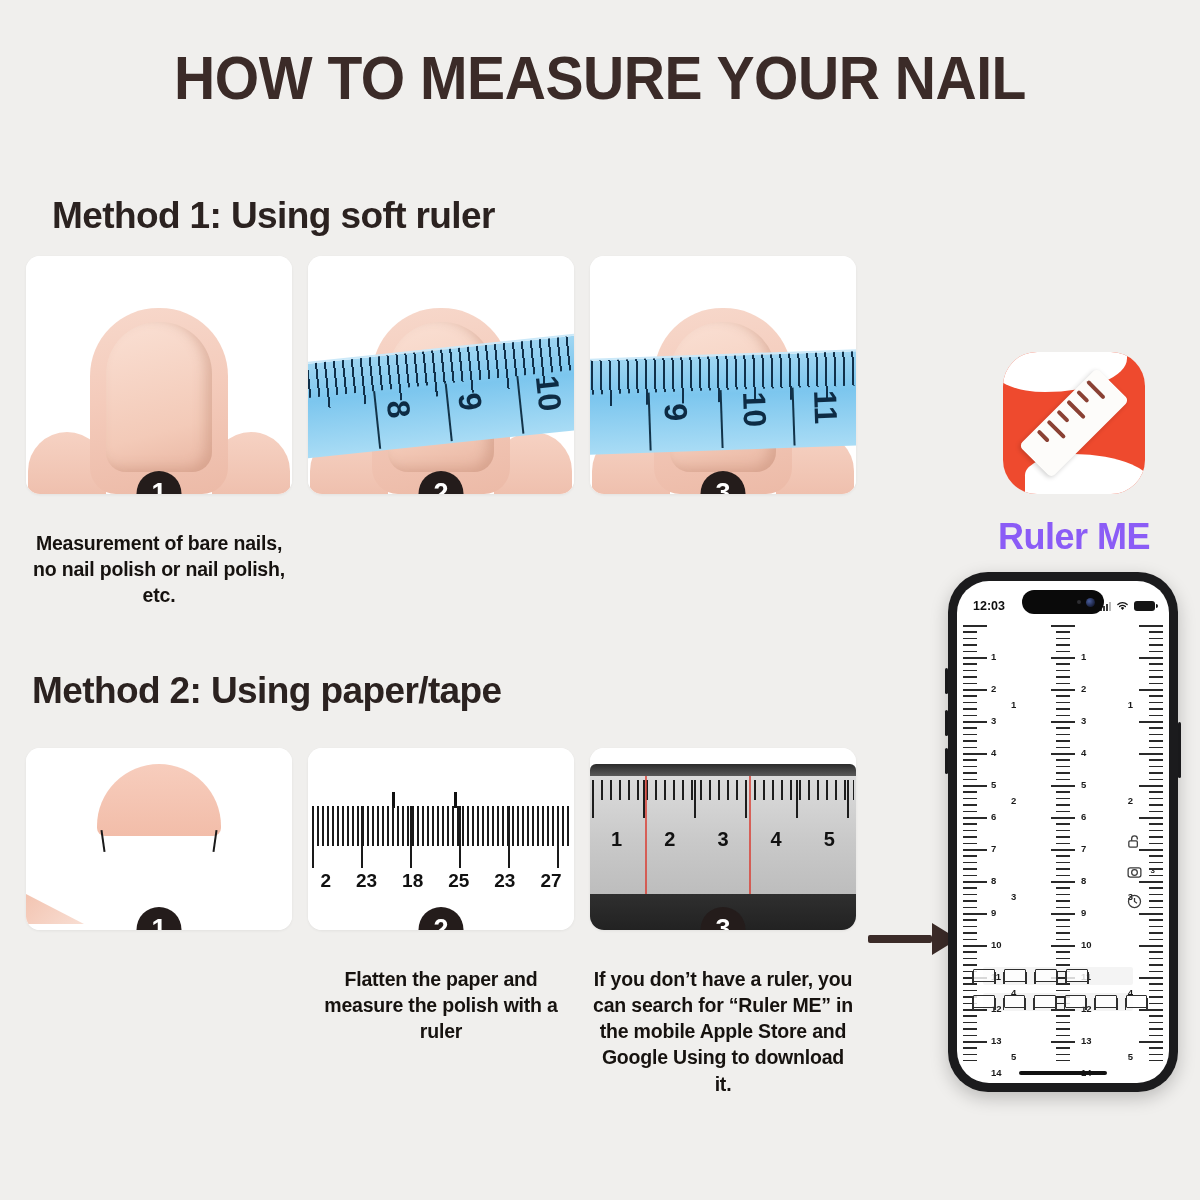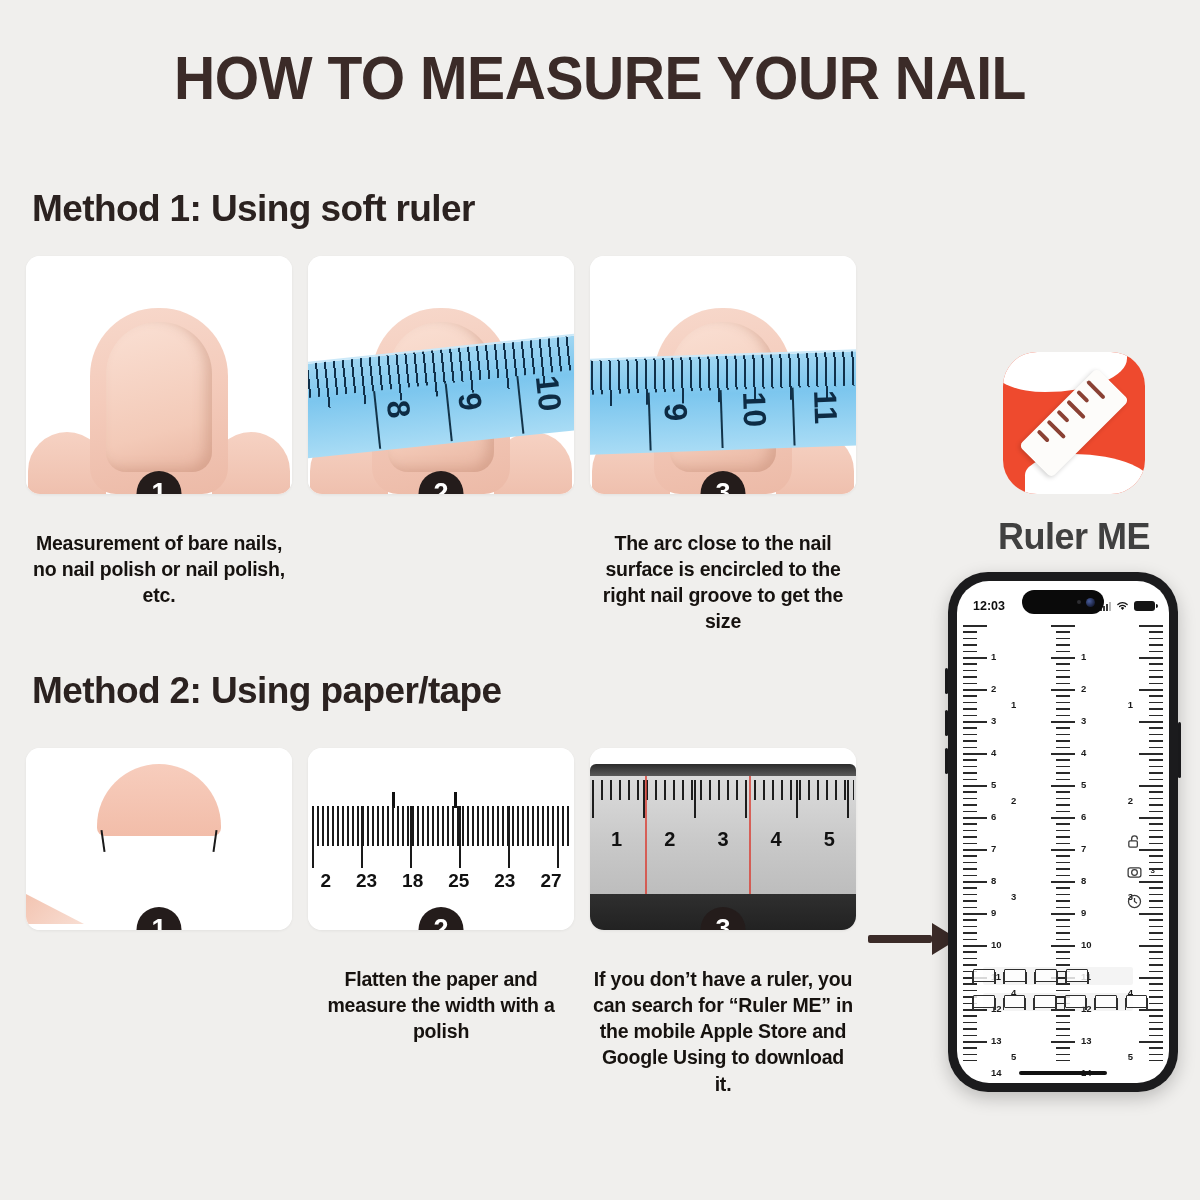--- a/index.html
+++ b/index.html
@@ -20,21 +20,21 @@
     transform: scaleX(0.92);
     font-family: "Liberation Sans", sans-serif;
   }
 
   
   .method-head {
     position: absolute; left: 32px;
     font-size: 37px; font-weight: bold; color: #2b2220;
     letter-spacing: -0.6px;
   }
-  #m1-head { top: 188px; }
+  #m1-head { top: 195px; margin-left: 20px; }
   #m2-head { top: 670px; }
 
   
   .row { position: absolute; left: 26px; display: flex; gap: 16px; }
   #row1 { top: 256px; }
   #row2 { top: 748px; }
 
   .col { width: 266px; position: relative; }
 
   .card {
@@ -186,21 +186,21 @@
     position:absolute; left: 50%; top: 50%;
     width: 46px; height: 110px; margin-left:-23px; margin-top:-55px;
     background:#fdfcfa; border-radius: 5px;
     transform: rotate(45deg);
     box-shadow: 0 2px 5px rgba(0,0,0,.18);
   }
   .app-icon .ruler-g i {
     position:absolute; left:3px; display:block; height:3.5px; background:#8a4134; border-radius:2px;
   }
   .app-label {
-    margin-top: 22px; font-size: 36px; font-weight: bold; color:#404040;
+    margin-top: 22px; font-size: 36px; font-weight: bold; color:#8b5cf6;
     letter-spacing: -0.5px;
   }
 
   
   .arrow { position:absolute; left: 868px; top: 922px; width: 92px; height: 34px; }
   .arrow .shaft { position:absolute; left:0; top: 13px; width: 64px; height: 8px;
     background:#3b2b28; border-radius: 2px; }
   .arrow .head {
     position:absolute; right: 2px; top: 1px; width: 0; height: 0;
     border-left: 26px solid #3b2b28;
@@ -348,21 +348,20 @@
             <div class="vline" style="left:74px"></div>
             <div class="vline" style="left:146px"></div>
             <div class="vline" style="left:218px"></div>
             <div class="num" style="left:92px">9</div>
             <div class="num" style="left:162px">10</div>
             <div class="num" style="left:234px">11</div>
           </div>
         </div>
         <div class="badge">3</div>
       </div>
-      <div class="caption">The arc close to the nail surface is encircled to the right nail groove to get the size</div>
     </div>
   </div>
 
   <div class="method-head" id="m2-head">Method 2: Using paper/tape</div>
 
   <div class="row" id="row2">
 
     <div class="col">
       <div class="card short">
         <div class="scene">
@@ -388,21 +387,21 @@
               <span>23</span>
               <span>18</span>
               <span>25</span>
               <span>23</span>
               <span>27</span>
             </div>
           </div>
         </div>
         <div class="badge">2</div>
       </div>
-      <div class="caption">Flatten the paper and measure the width with a polish</div>
+      <div class="caption">Flatten the paper and measure the polish with a ruler</div>
     </div>
 
     <div class="col">
       <div class="card short">
         <div class="scene">
           <div class="mruler">
             <div class="edge"></div>
             <div class="mminor"></div>
               <div class="mmajor"></div>
             <div class="redline" style="left:55px"></div>

